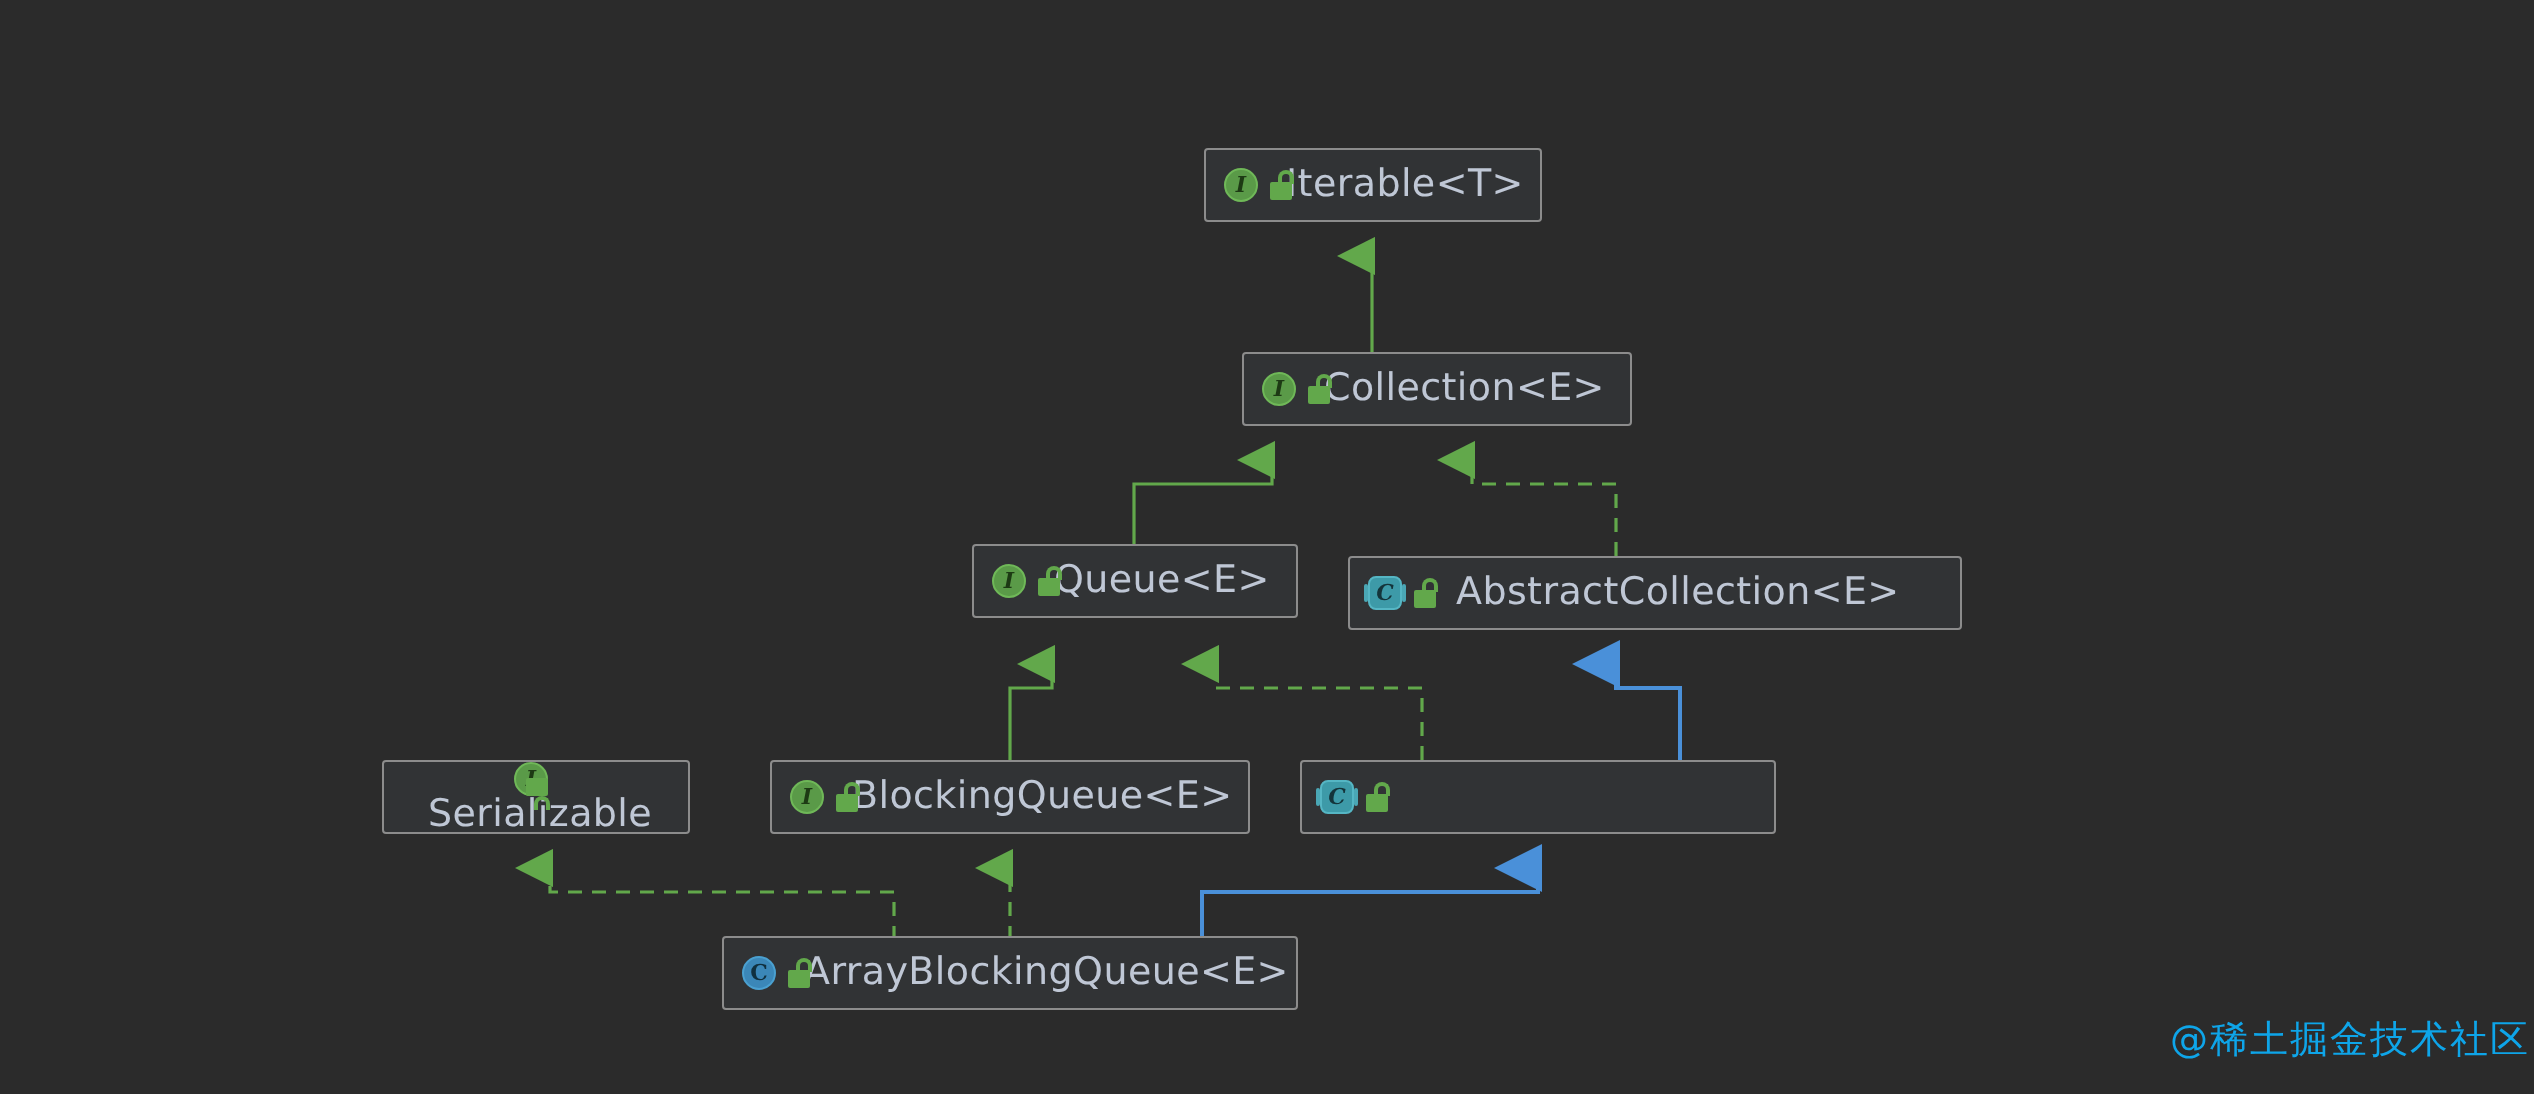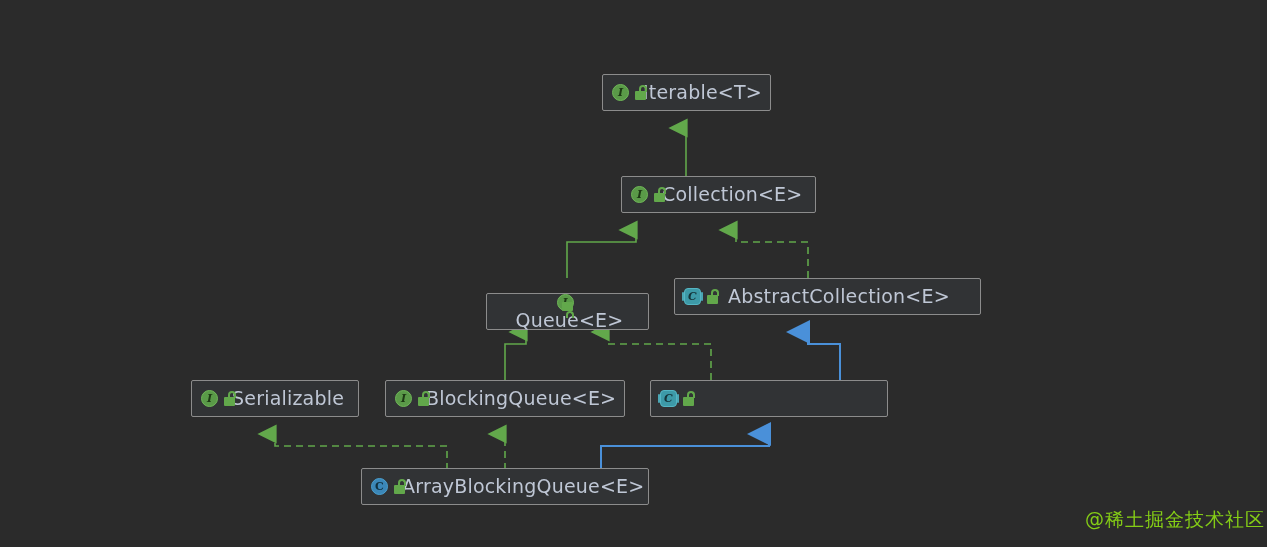--- a/index.html
+++ b/index.html
@@ -135,21 +135,21 @@
     left: 5px; top: 0;
     width: 8px; height: 7px;
     border: 2px solid #62a84b;
     border-bottom: none;
     border-radius: 4px 4px 0 0;
     box-sizing: border-box;
   }
   .watermark {
     position: absolute;
     font-size: 19px;
-    color: #84cc16;
+    color: #0ea5e9;
     letter-spacing: 1px;
     white-space: nowrap;
   }
 </style>
 </head>
 <body>
 
 <div id="canvas">
 
   <svg id="edge-layer" width="1267" height="547" viewBox="0 0 1267 547">
@@ -214,21 +214,21 @@
     <span class="icon-wrap">
       <span class="ico-interface"></span>
     </span>
     <span class="ico-lock">
       <span class="shackle"></span>
         <span class="body"></span>
     </span>
     <span class="node-label">Collection&lt;E&gt;</span>
   </div>
 
-  <div class="node" style="left:486px; top:293px; width:163px;flex-direction:column;">
+  <div class="node" style="left:486px; top:272px; width:163px;">
     <span class="icon-wrap">
       <span class="ico-interface"></span>
     </span>
     <span class="ico-lock">
       <span class="shackle"></span>
         <span class="body"></span>
     </span>
     <span class="node-label">Queue&lt;E&gt;</span>
   </div>
 
@@ -236,21 +236,21 @@
     <span class="icon-wrap">
       <span class="ico-abstract"></span>
     </span>
     <span class="ico-lock">
       <span class="shackle"></span>
         <span class="body"></span>
     </span>
     <span class="node-label">AbstractCollection&lt;E&gt;</span>
   </div>
 
-  <div class="node" style="left:191px; top:380px; width:168px;">
+  <div class="node" style="left:191px; top:380px; width:154px;flex-direction:column;">
     <span class="icon-wrap">
       <span class="ico-interface"></span>
     </span>
     <span class="ico-lock">
       <span class="shackle"></span>
         <span class="body"></span>
     </span>
     <span class="node-label">Serializable</span>
   </div>
 

